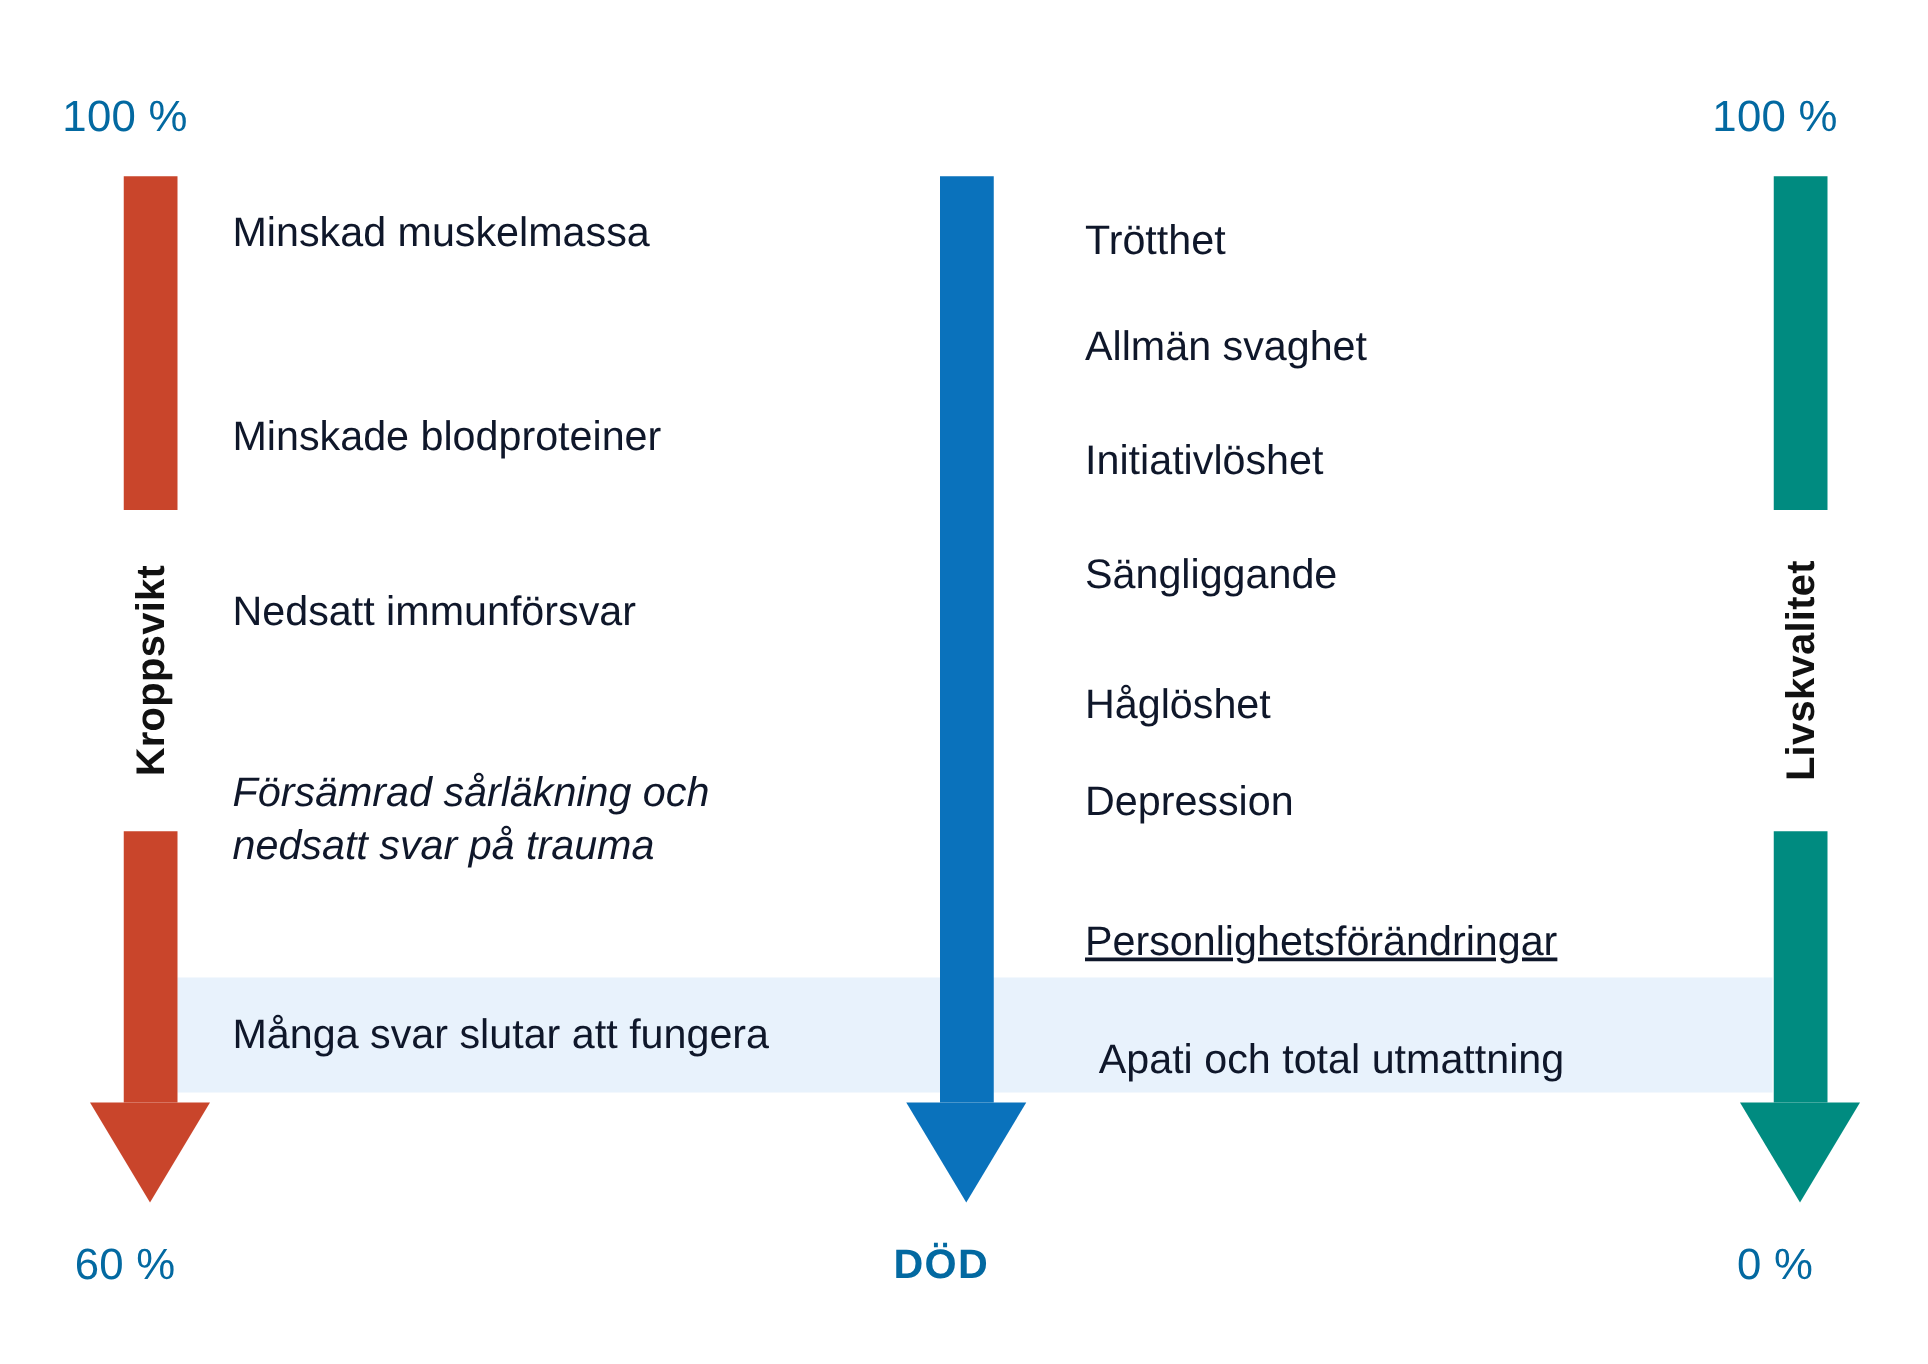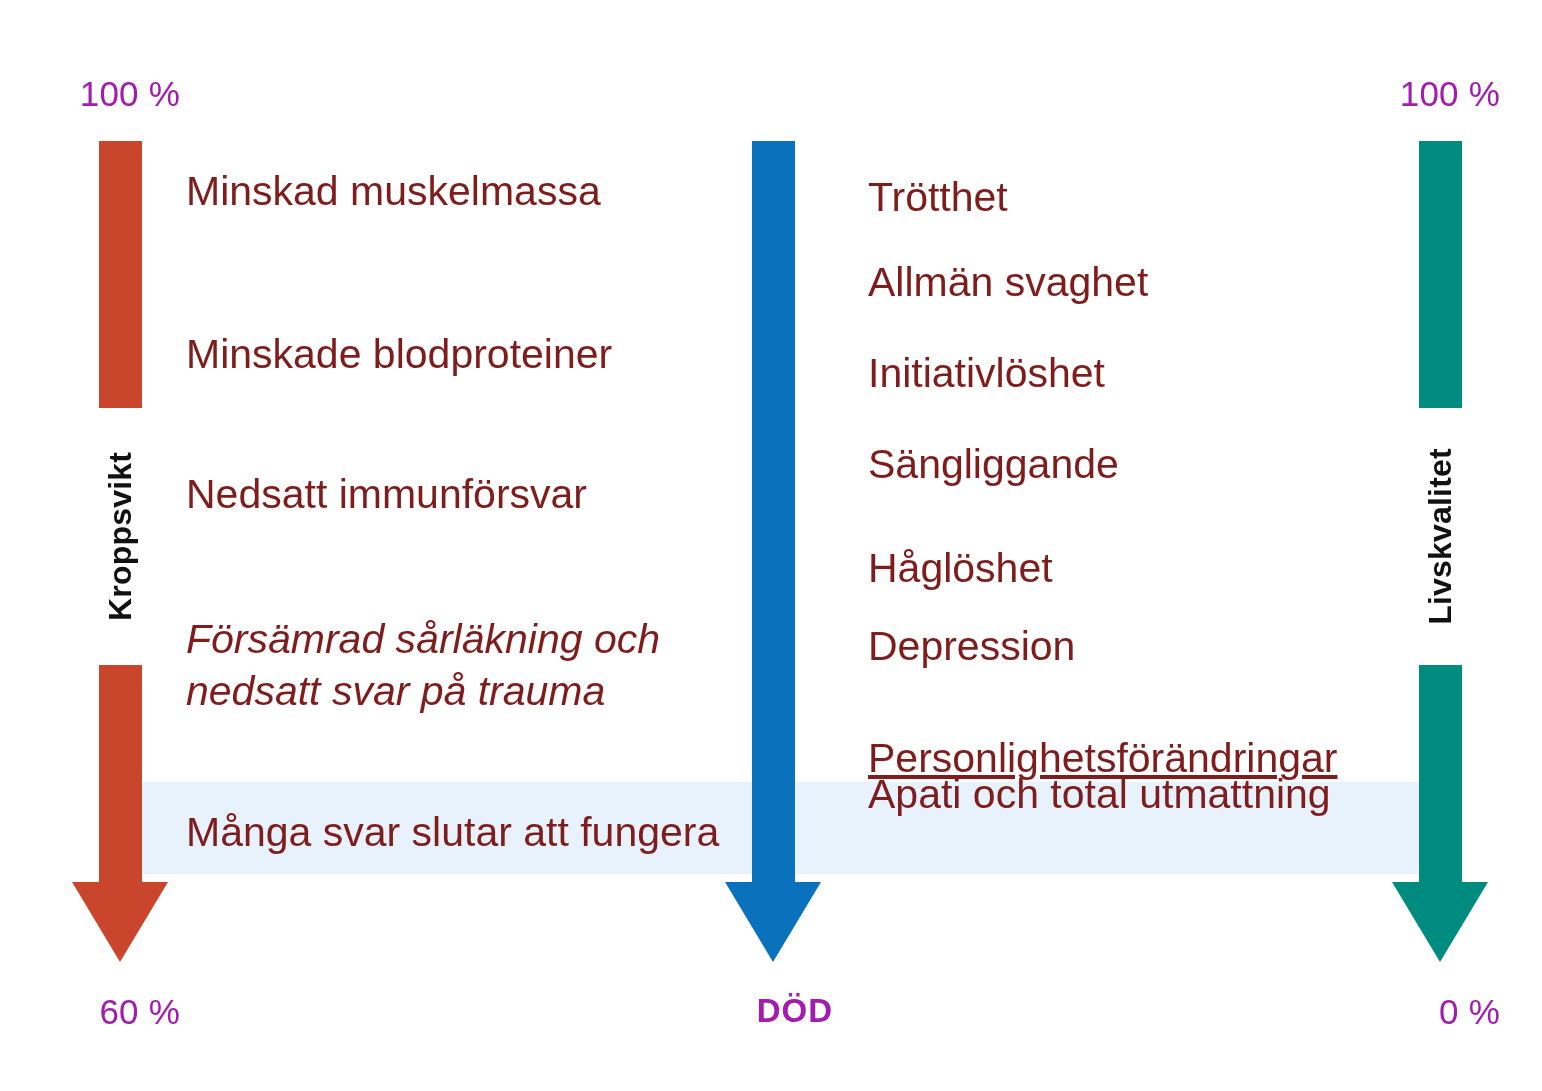--- a/index.html
+++ b/index.html
@@ -37,24 +37,24 @@
     width: 160px;
   }
   #axis-weight  { left: 20px; }
   #axis-death   { left: 673px; }
   #axis-quality { left: 1340px; }
 
   
   .cap {
     position: absolute;
     width: 160px;
-    text-align: right;
+    text-align: center;
     font-size: 35px;
     letter-spacing: 0.2px;
-    color: #a21caf;
+    color: #0369a1;
     white-space: nowrap;
   }
   .cap-top    { top: 74px; }
   .cap-bottom { top: 992px; }
   .cap-bottom.bold { font-weight: bold; font-size: 33px; letter-spacing: 1px; }
 
   
   .seg {
     position: absolute;
     left: 79px;
@@ -93,23 +93,23 @@
     white-space: nowrap;
     font-weight: bold;
     font-size: 32px;
     color: #111111;
     letter-spacing: 0.2px;
   }
 
   
   .item {
     position: absolute;
-    font-size: 41px;
+    font-size: 33px;
     line-height: 1.28;
-    color: #7f1d1d;
+    color: #0f172a;
     white-space: pre-line;
   }
   .col-left  { left: 186px; }
   .col-right { left: 868px; }
 </style>
 </head>
 <body>
 
 <div id="stage">
 
@@ -150,15 +150,15 @@
 nedsatt svar på trauma</div>
   <div class="item col-left" style="top:806px;">Många svar slutar att fungera</div>
 
   <div class="item col-right" style="top:171px;">Trötthet</div>
   <div class="item col-right" style="top:347px;">Initiativlöshet</div>
   <div class="item col-right" style="top:256px;">Allmän svaghet</div>
   <div class="item col-right" style="top:438px;">Sängliggande</div>
   <div class="item col-right" style="top:529px;margin-top:13px;">Håglöshet</div>
   <div class="item col-right" style="top:620px;">Depression</div>
   <div class="item col-right" style="top:732px;text-decoration:underline;">Personlighetsförändringar</div>
-  <div class="item col-right" style="top:768px;">Apati och total utmattning</div>
+  <div class="item col-right" style="top:826px;margin-left:11px;">Apati och total utmattning</div>
 
 </div>
 
 </body></html>

